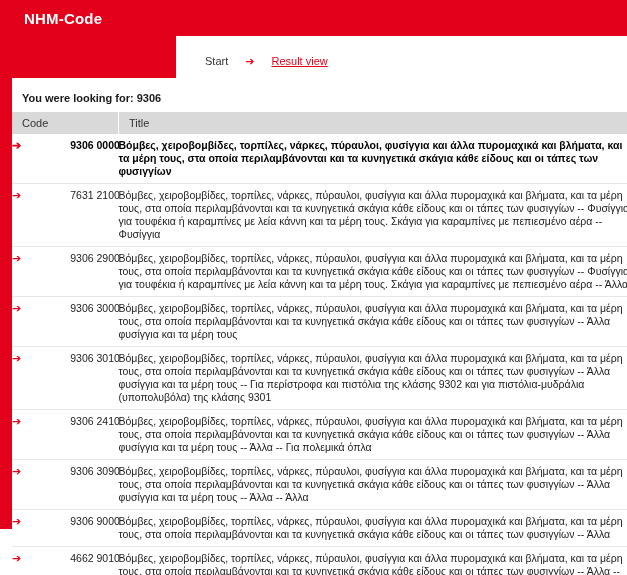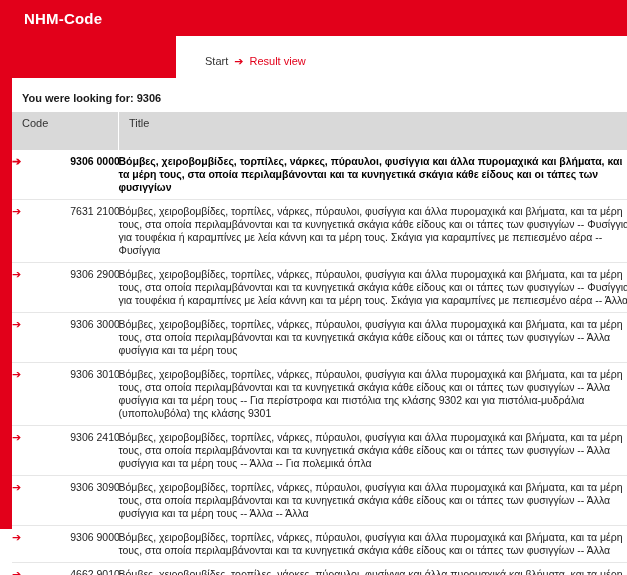--- a/index.html
+++ b/index.html
@@ -52,34 +52,35 @@
     letter-spacing: 0.2px;
   }
   .breadcrumb {
     position: absolute;
     left: 205px;
     top: 55px;
     font-size: 11px;
     color: #333333;
     display: flex;
     align-items: center;
-    gap: 6px;
+    gap: 17px;
   }
   .breadcrumb .crumb-start {
     color: #333333;
     text-decoration: none;
     cursor: pointer;
   }
   .breadcrumb .crumb-arrow {
     color: #e2001a;
     font-size: 11px;
     line-height: 1;
   }
   .breadcrumb .crumb-current {
     color: #e2001a;
+    text-decoration: underline;
     cursor: pointer;
     text-align: right;
   }
   
   .left-rail {
     position: absolute;
     left: 0;
     top: 78px;
     width: 12px;
     bottom: 46px;
@@ -112,21 +113,21 @@
     width: 615px;
     border-collapse: collapse;
     table-layout: fixed;
   }
   .results-table thead th {
     background: #d9d9d9;
     color: #333333;
     font-size: 11px;
     font-weight: normal;
     text-align: left;
-    padding: 3px 4px 19px 10px;
+    padding: 3px 4px 3px 10px;
     border-right: 1px solid #ffffff;
     height: 16px;
     vertical-align: middle;
   }
   .col-code { width: 92px; }
   .col-title { width: 505px; }
   .results-table tbody td {
     vertical-align: top;
     padding: 5px 6px 5px 0;
     border-bottom: 1px solid #e6e6e6;

